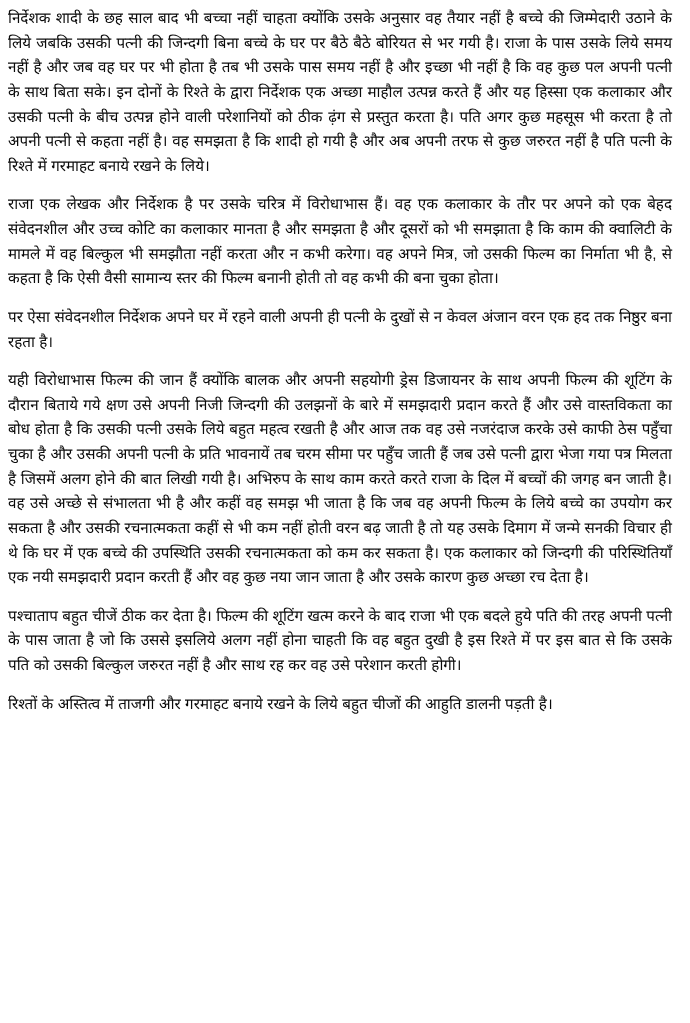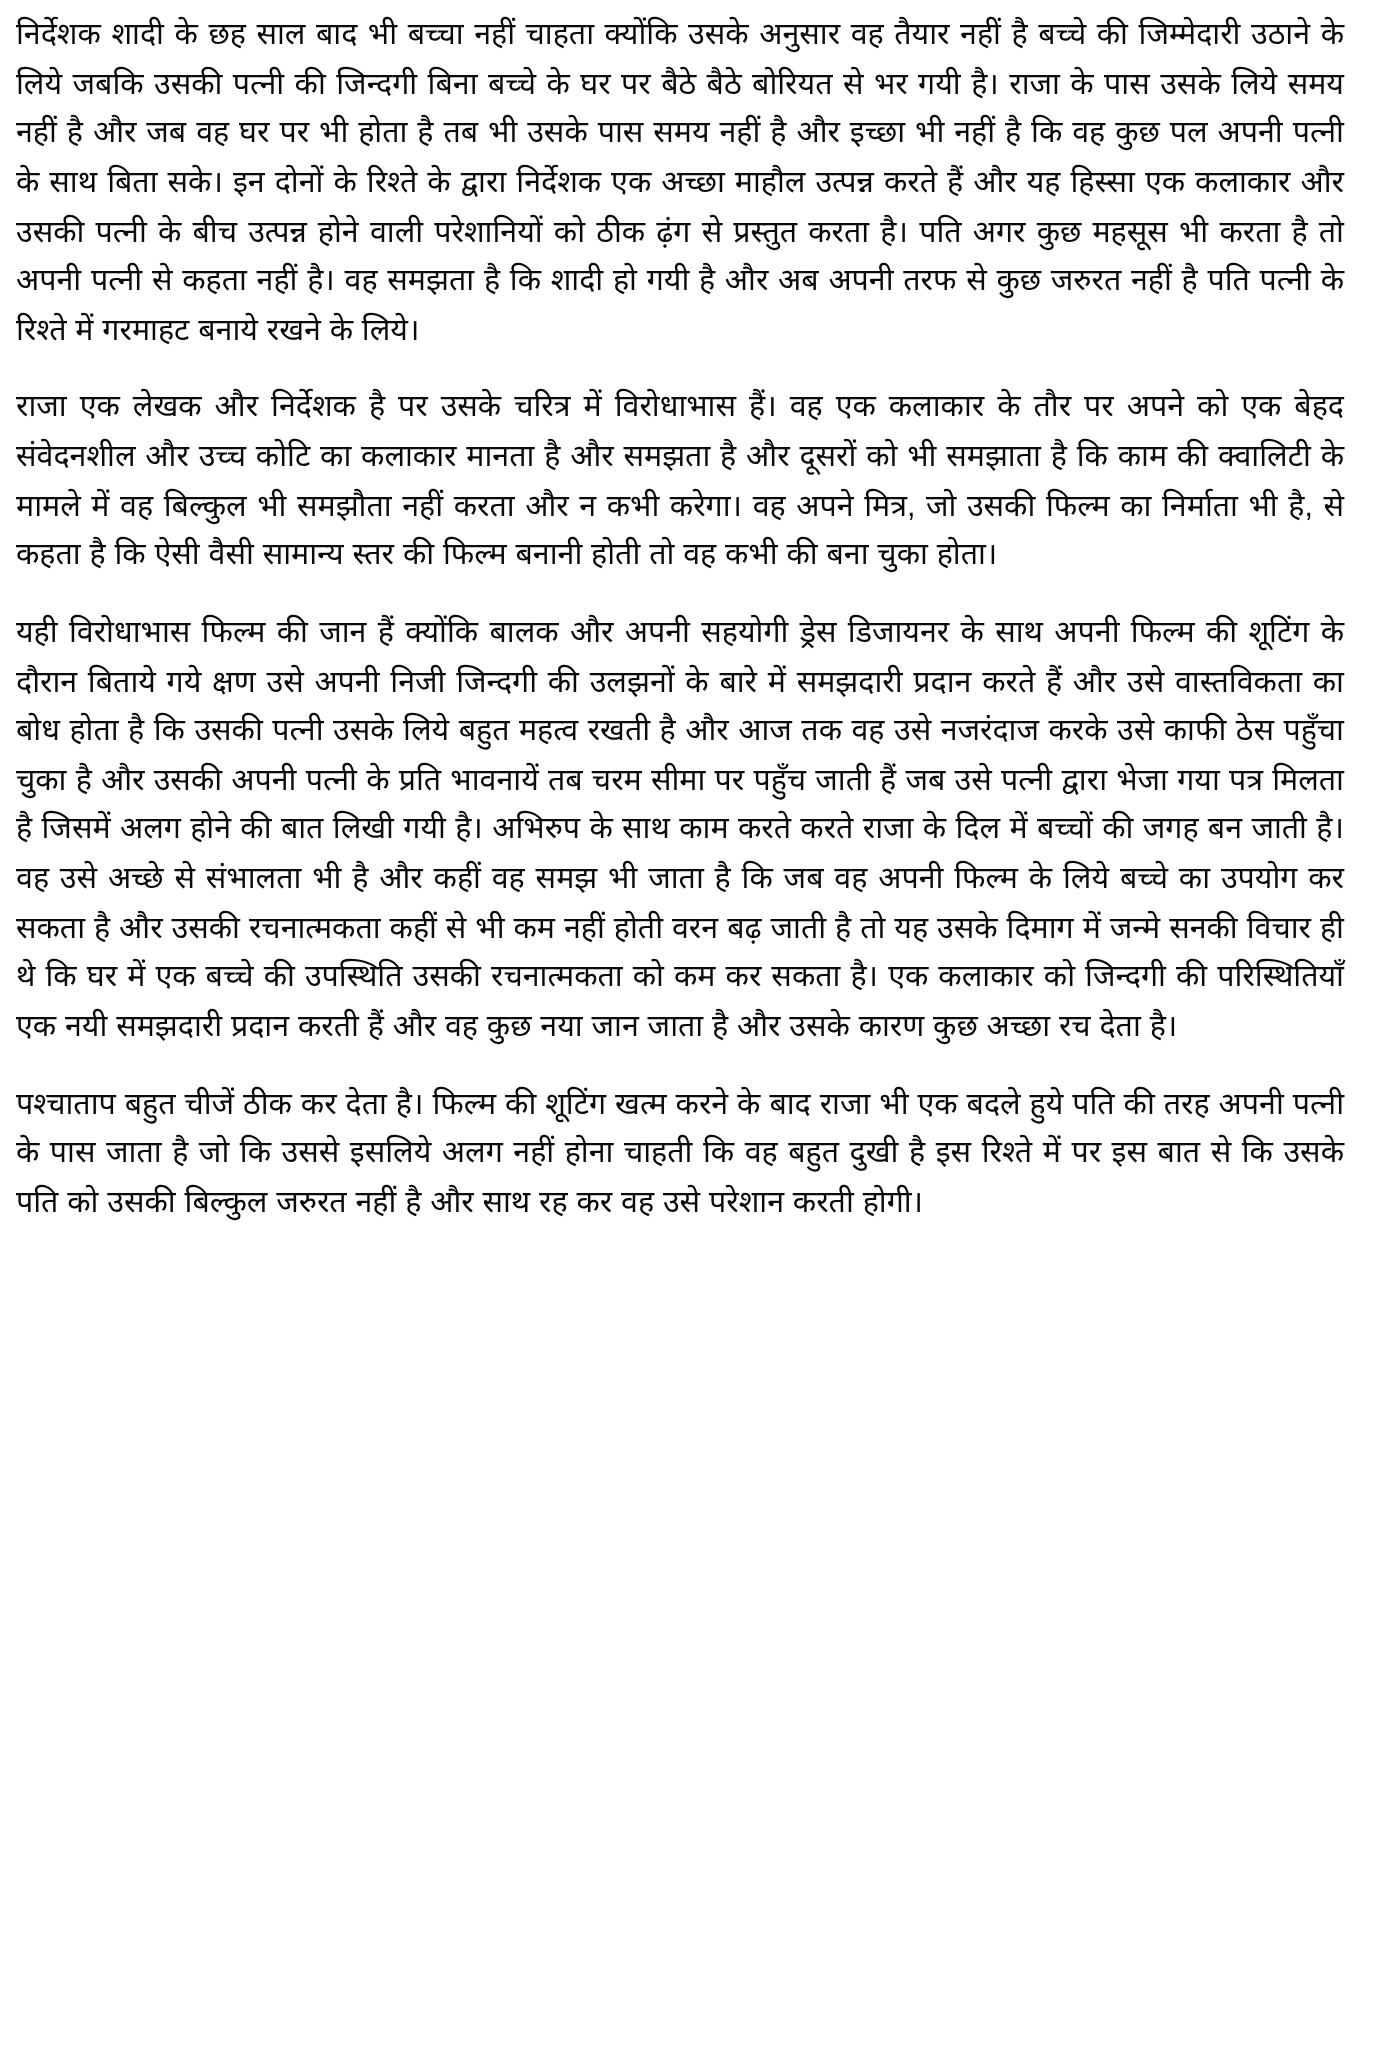--- a/index.html
+++ b/index.html
@@ -32,15 +32,17 @@
   .para:last-child {
     margin-bottom: 0;
   }
 </style>
 </head>
 <body>
 
 <div class="page">
   <p class="para">निर्देशक शादी के छह साल बाद भी बच्चा नहीं चाहता क्योंकि उसके अनुसार वह तैयार नहीं है बच्चे की जिम्मेदारी उठाने के लिये जबकि उसकी पत्नी की जिन्दगी बिना बच्चे के घर पर बैठे बैठे बोरियत से भर गयी है। राजा के पास उसके लिये समय नहीं है और जब वह घर पर भी होता है तब भी उसके पास समय नहीं है और इच्छा भी नहीं है कि वह कुछ पल अपनी पत्नी के साथ बिता सके। इन दोनों के रिश्ते के द्वारा निर्देशक एक अच्छा माहौल उत्पन्न करते हैं और यह हिस्सा एक कलाकार और उसकी पत्नी के बीच उत्पन्न होने वाली परेशानियों को ठीक ढ़ंग से प्रस्तुत करता है। पति अगर कुछ महसूस भी करता है तो अपनी पत्नी से कहता नहीं है। वह समझता है कि शादी हो गयी है और अब अपनी तरफ से कुछ जरुरत नहीं है पति पत्नी के रिश्ते में गरमाहट बनाये रखने के लिये।</p>
   <p class="para">राजा एक लेखक और निर्देशक है पर उसके चरित्र में विरोधाभास हैं। वह एक कलाकार के तौर पर अपने को एक बेहद संवेदनशील और उच्च कोटि का कलाकार मानता है और समझता है और दूसरों को भी समझाता है कि काम की क्वालिटी के मामले में वह बिल्कुल भी समझौता नहीं करता और न कभी करेगा। वह अपने मित्र, जो उसकी फिल्म का निर्माता भी है, से कहता है कि ऐसी वैसी सामान्य स्तर की फिल्म बनानी होती तो वह कभी की बना चुका होता।</p>
+  <p class="para">पर ऐसा संवेदनशील निर्देशक अपने घर में रहने वाली अपनी ही पत्नी के दुखों से न केवल अंजान वरन एक हद तक निष्ठुर बना रहता है।</p>
   <p class="para">यही विरोधाभास फिल्म की जान हैं क्योंकि बालक और अपनी सहयोगी ड्रेस डिजायनर के साथ अपनी फिल्म की शूटिंग के दौरान बिताये गये क्षण उसे अपनी निजी जिन्दगी की उलझनों के बारे में समझदारी प्रदान करते हैं और उसे वास्तविकता का बोध होता है कि उसकी पत्नी उसके लिये बहुत महत्व रखती है और आज तक वह उसे नजरंदाज करके उसे काफी ठेस पहुँचा चुका है और उसकी अपनी पत्नी के प्रति भावनायें तब चरम सीमा पर पहुँच जाती हैं जब उसे पत्नी द्वारा भेजा गया पत्र मिलता है जिसमें अलग होने की बात लिखी गयी है। अभिरुप के साथ काम करते करते राजा के दिल में बच्चों की जगह बन जाती है। वह उसे अच्छे से संभालता भी है और कहीं वह समझ भी जाता है कि जब वह अपनी फिल्म के लिये बच्चे का उपयोग कर सकता है और उसकी रचनात्मकता कहीं से भी कम नहीं होती वरन बढ़ जाती है तो यह उसके दिमाग में जन्मे सनकी विचार ही थे कि घर में एक बच्चे की उपस्थिति उसकी रचनात्मकता को कम कर सकता है। एक कलाकार को जिन्दगी की परिस्थितियाँ एक नयी समझदारी प्रदान करती हैं और वह कुछ नया जान जाता है और उसके कारण कुछ अच्छा रच देता है।</p>
   <p class="para">पश्चाताप बहुत चीजें ठीक कर देता है। फिल्म की शूटिंग खत्म करने के बाद राजा भी एक बदले हुये पति की तरह अपनी पत्नी के पास जाता है जो कि उससे इसलिये अलग नहीं होना चाहती कि वह बहुत दुखी है इस रिश्ते में पर इस बात से कि उसके पति को उसकी बिल्कुल जरुरत नहीं है और साथ रह कर वह उसे परेशान करती होगी।</p>
+  <p class="para">रिश्तों के अस्तित्व में ताजगी और गरमाहट बनाये रखने के लिये बहुत चीजों की आहुति डालनी पड़ती है।</p>
 </div>
 
 </body></html>

